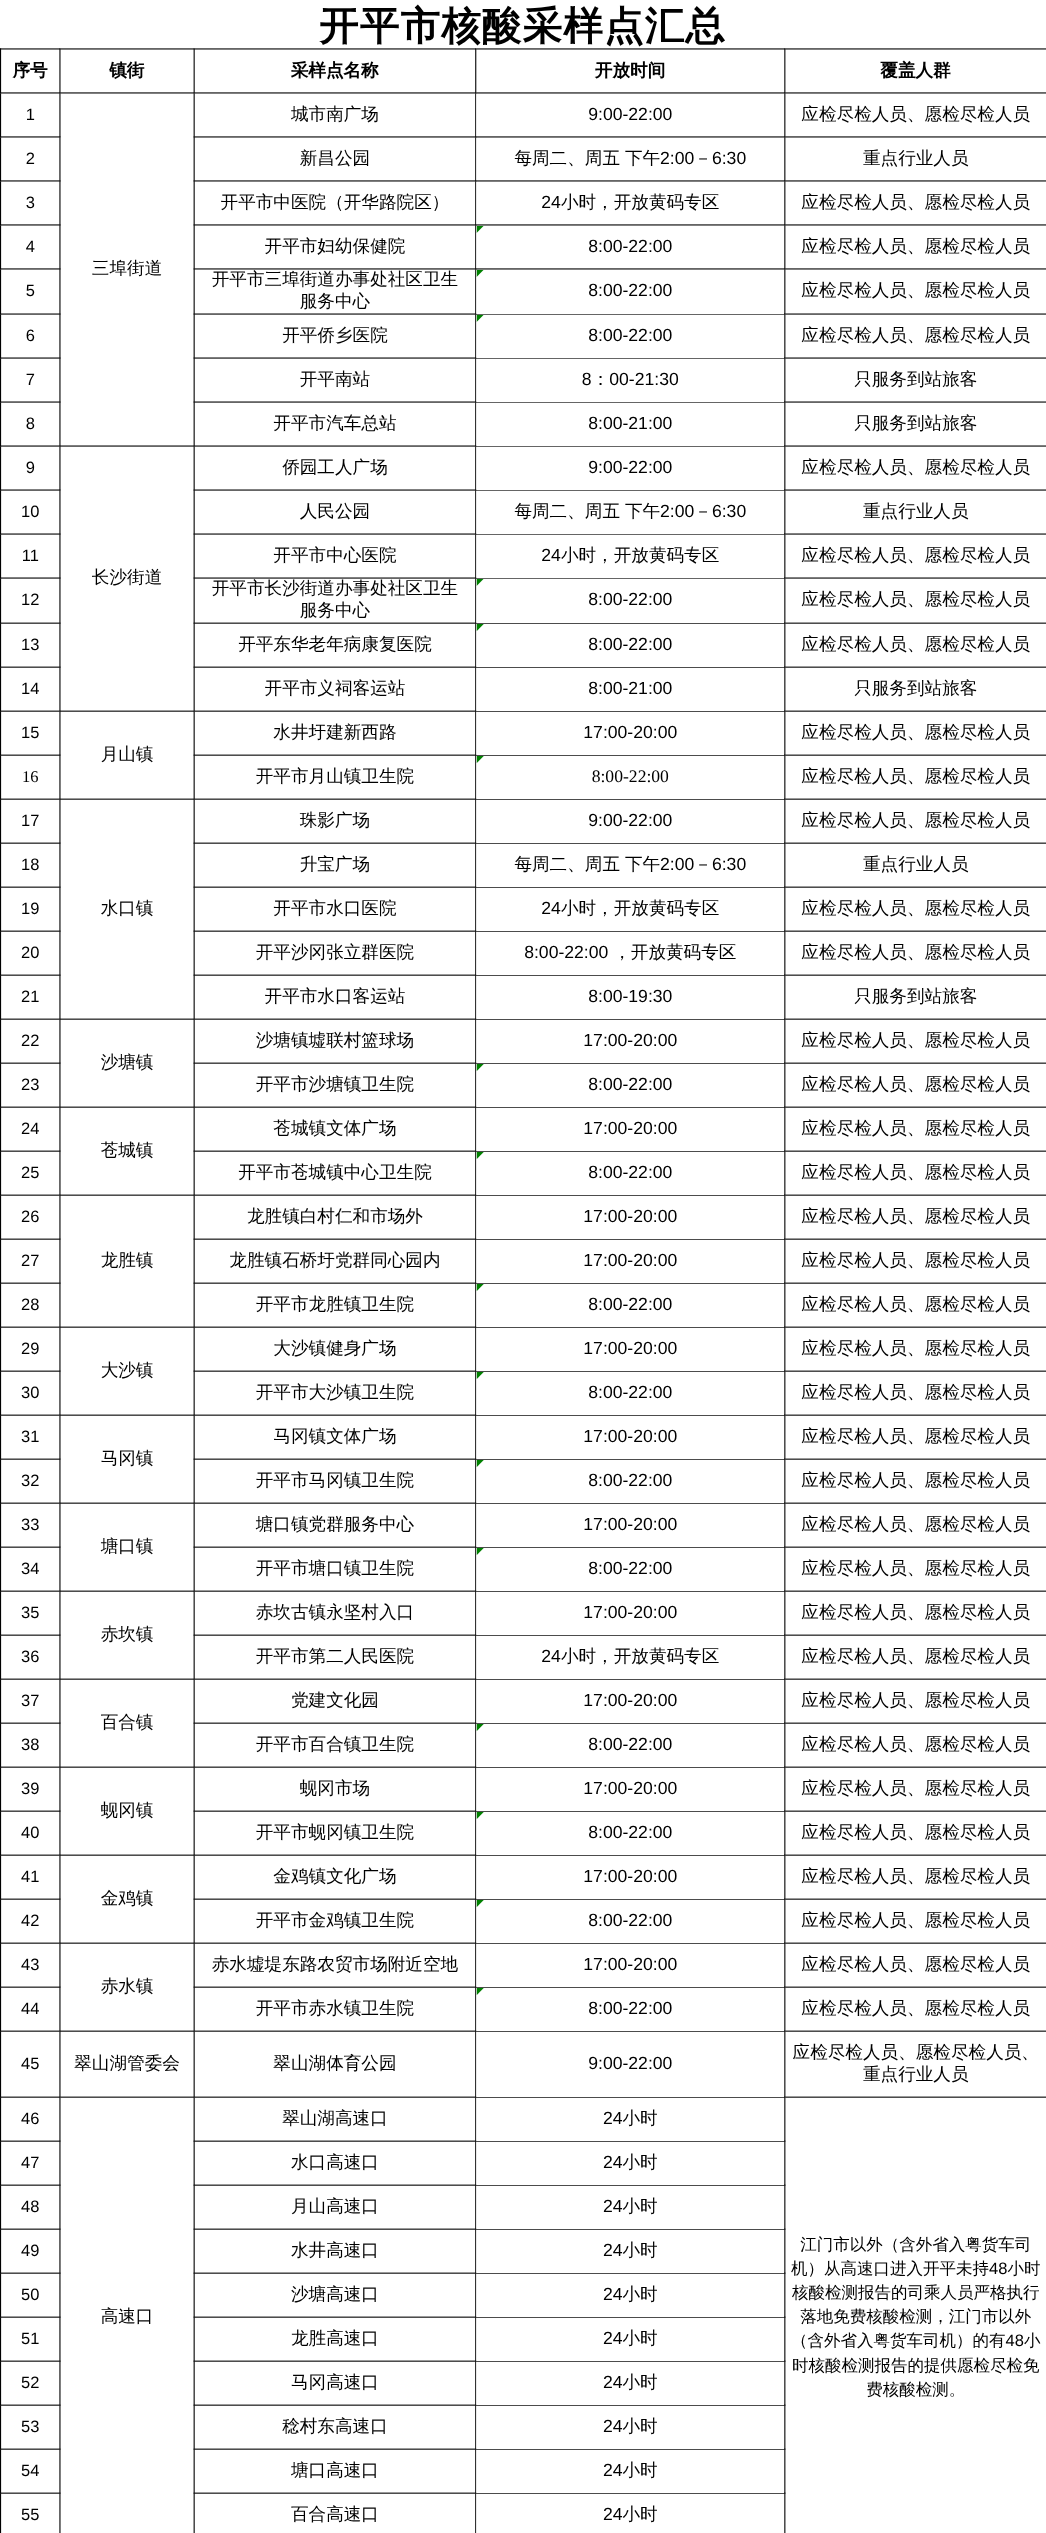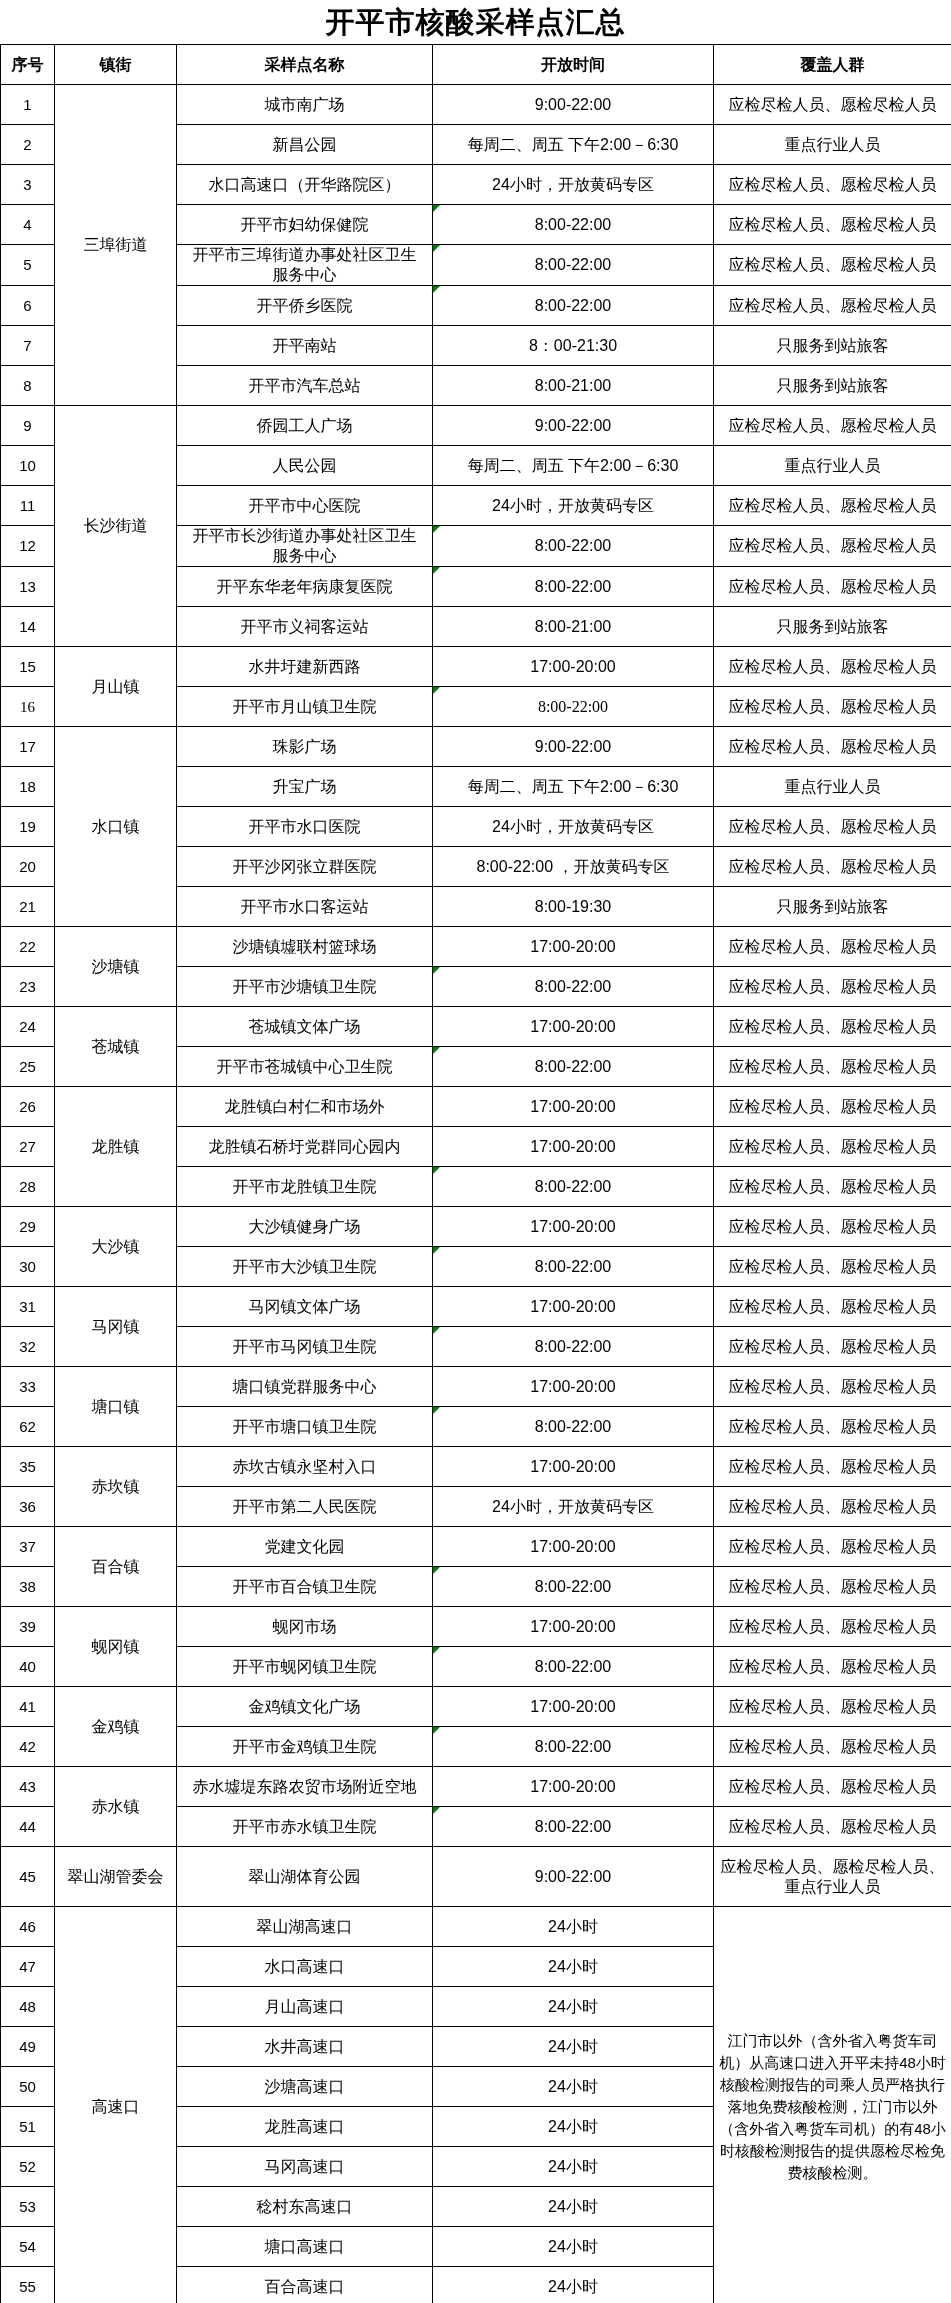--- a/index.html
+++ b/index.html
@@ -1,19 +1,19 @@
 <!DOCTYPE html>
 <html style="--mark: #008000;"><head>
 <meta charset="utf-8">
 <style>
   html,body{margin:0;padding:0;background:#ffffff;}
   body{width:951px;color:#000;font-family:"Liberation Sans","DejaVu Sans",sans-serif;}
   .page-title{
     margin:0;padding:7px 0 6px 0;height:31px;line-height:31px;
-    text-align:center;font-size:29px;font-weight:bold;letter-spacing:1px;
+    text-align:center;font-size:36px;font-weight:bold;letter-spacing:1px;
   }
   table{border-collapse:collapse;width:951px;table-layout:fixed;}
   col.w1{width:54px;}  col.w2{width:122px;} col.w3{width:256px;}
   col.w4{width:281px;} col.w5{width:238px;}
   th,td{
     border:1.5px solid #000;
     text-align:center;vertical-align:middle;
     font-size:16px;line-height:20px;
     padding:0 2px;overflow:hidden;
     background:#fff;
@@ -60,21 +60,21 @@
         <td class="c-cov">应检尽检人员、愿检尽检人员</td>
       </tr>
       <tr style="height: 40px;">
         <td class="c-num">2</td>
         <td class="c-name">新昌公园</td>
         <td class="c-time">每周二、周五 下午2:00－6:30</td>
         <td class="c-cov">重点行业人员</td>
       </tr>
       <tr style="height: 40px;">
         <td class="c-num">3</td>
-        <td class="c-name">水口高速口（开华路院区）</td>
+        <td class="c-name">开平市中医院（开华路院区）</td>
         <td class="c-time">24小时，开放黄码专区</td>
         <td class="c-cov">应检尽检人员、愿检尽检人员</td>
       </tr>
       <tr style="height: 40px;">
         <td class="c-num">4</td>
         <td class="c-name">开平市妇幼保健院</td>
         <td class="c-time">8:00-22:00<span class="mark"></span></td>
         <td class="c-cov">应检尽检人员、愿检尽检人员</td>
       </tr>
       <tr style="height: 40px;">
@@ -254,21 +254,21 @@
         <td class="c-cov">应检尽检人员、愿检尽检人员</td>
       </tr>
       <tr style="height: 40px; margin-left: 36px;">
         <td class="c-num">33</td>
         <td class="c-town" rowspan="2">塘口镇</td>
         <td class="c-name">塘口镇党群服务中心</td>
         <td class="c-time">17:00-20:00</td>
         <td class="c-cov">应检尽检人员、愿检尽检人员</td>
       </tr>
       <tr style="height: 40px;">
-        <td class="c-num">62</td>
+        <td class="c-num">34</td>
         <td class="c-name">开平市塘口镇卫生院</td>
         <td class="c-time">8:00-22:00<span class="mark"></span></td>
         <td class="c-cov">应检尽检人员、愿检尽检人员</td>
       </tr>
       <tr style="height: 40px;">
         <td class="c-num">35</td>
         <td class="c-town" rowspan="2">赤坎镇</td>
         <td class="c-name">赤坎古镇永坚村入口</td>
         <td class="c-time">17:00-20:00</td>
         <td class="c-cov">应检尽检人员、愿检尽检人员</td>

